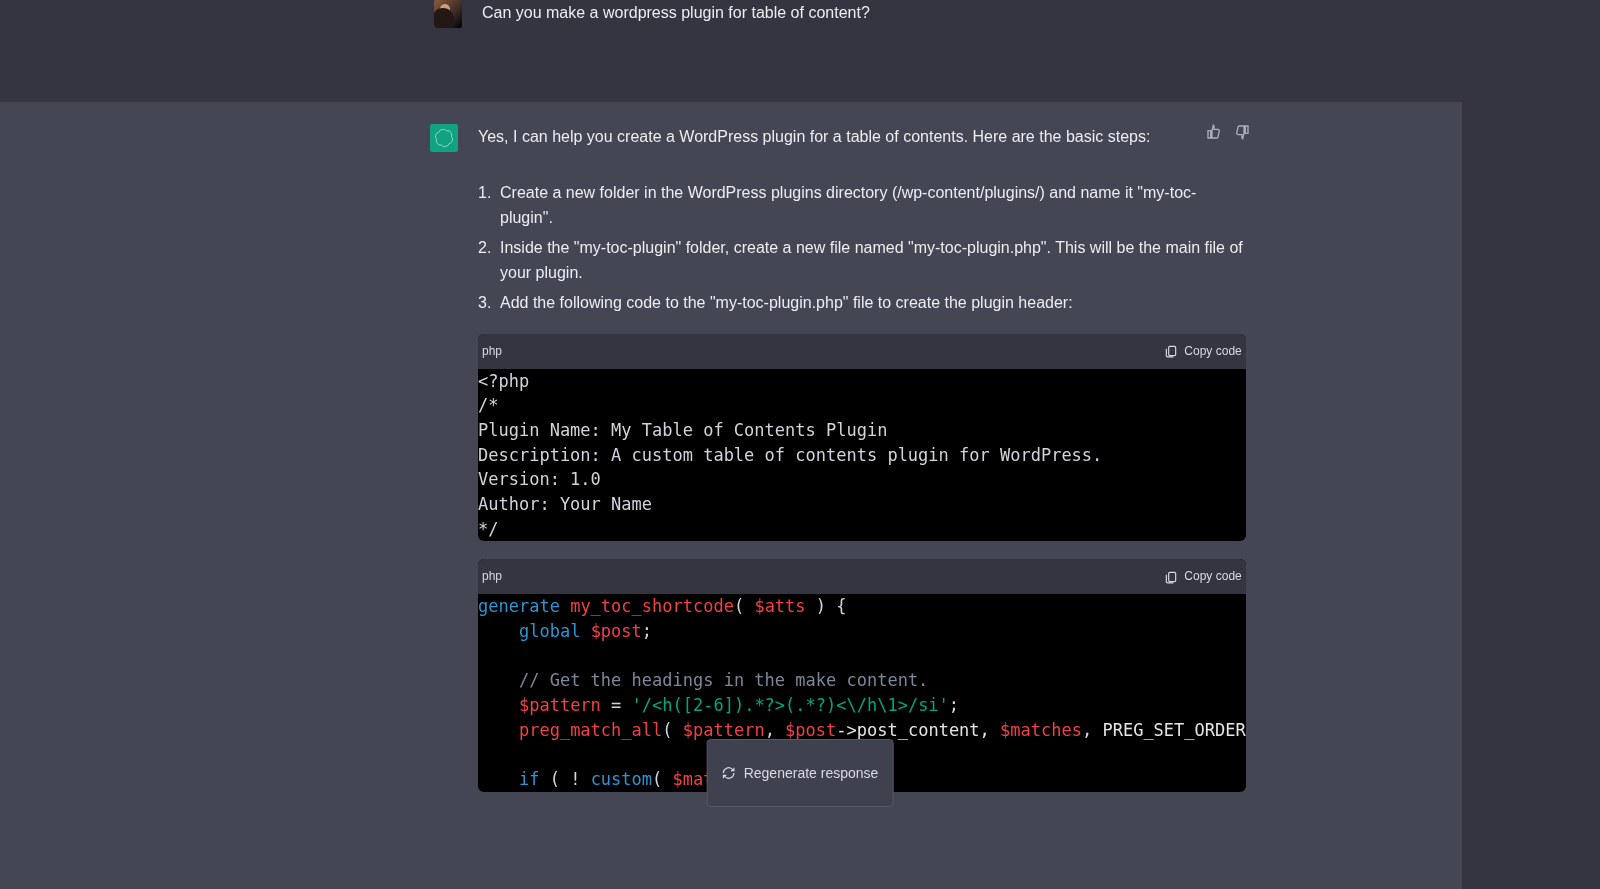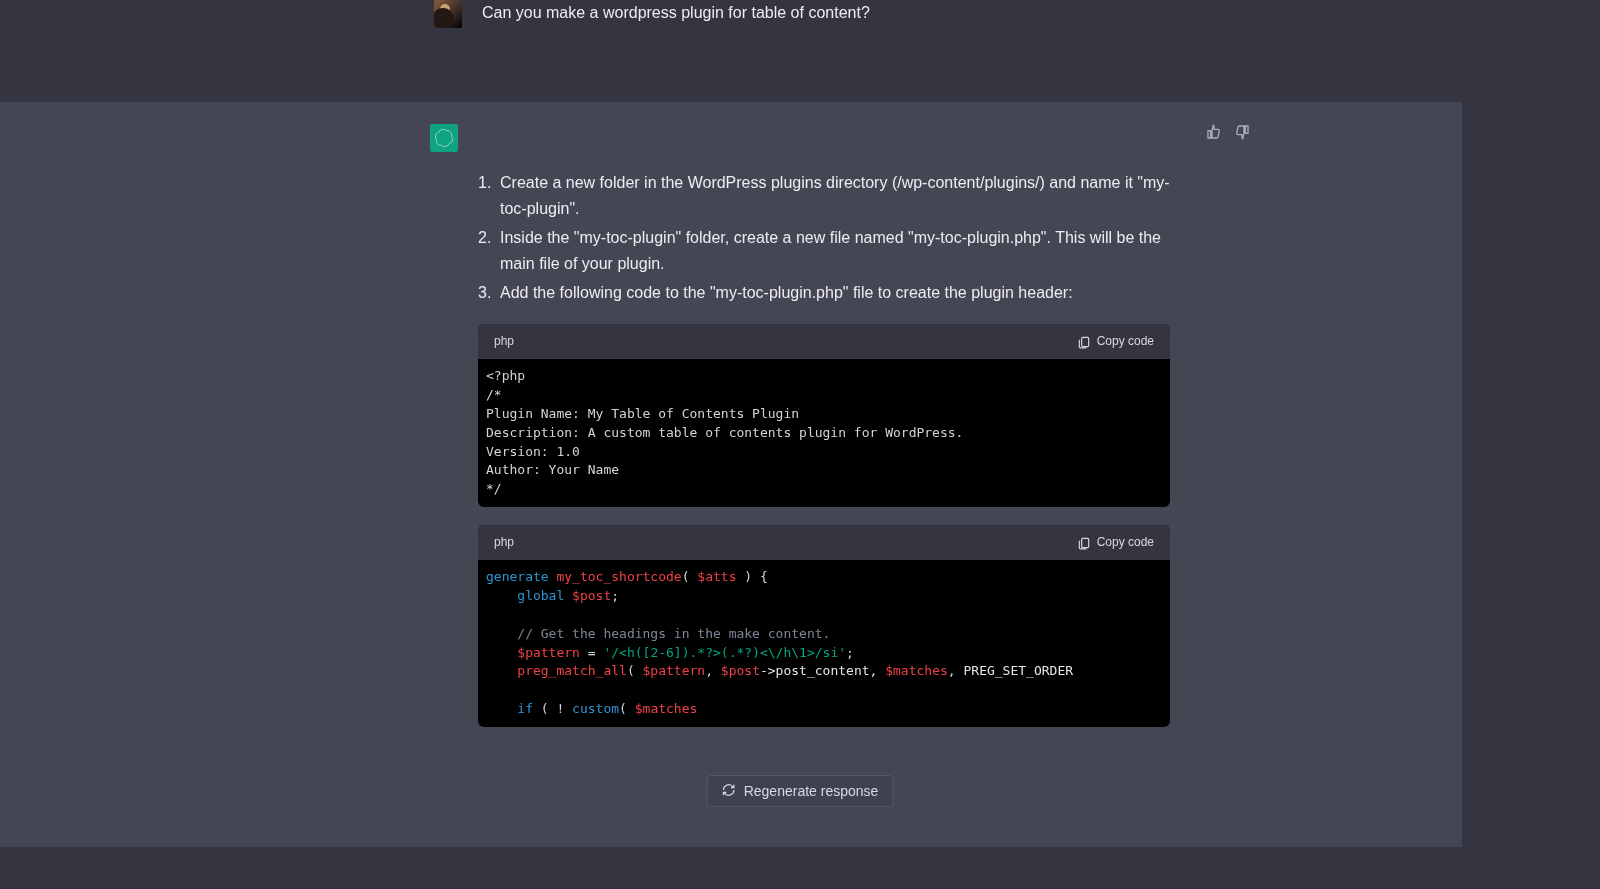--- a/index.html
+++ b/index.html
@@ -66,21 +66,21 @@
     position: absolute;
     right: -80px;
     top: 0;
     display: flex;
     gap: 12px;
     color: #acacbe;
   }
   .feedback .thumb { width: 16px; height: 16px; cursor: pointer; }
   ol.steps {
     list-style: none;
-    margin-top: 46px;
+    margin-top: 30px;
     counter-reset: step;
   }
   ol.steps li {
     position: relative;
     padding-left: 22px;
     margin-bottom: 4px;
   }
   ol.steps li::before {
     counter-increment: step;
     content: counter(step) ".";
@@ -91,31 +91,31 @@
   .codewrap {
     margin-top: 18px;
     border-radius: 6px;
     overflow: hidden;
     background: #000;
   }
   .codehead {
     background: #343541;
     color: #d9d9e3;
     font-size: 12px;
-    padding: 8px 16px;
+    padding: 8px 4px;
     display: flex;
     justify-content: space-between;
     align-items: center;
   }
   .copy { display: flex; align-items: center; gap: 6px; cursor: pointer; }
   .copy svg { width: 14px; height: 14px; }
   pre {
-    padding: 8px;
+    padding: 0;
     font-family: ui-monospace, SFMono-Regular, Menlo, Consolas, monospace;
-    font-size: 13px;
+    font-size: 17px;
     line-height: 1.45;
     color: #c9c9c9;
     white-space: pre;
     overflow-x: auto;
   }
   .t-kw   { color:#2e95d3; }
   .t-fn   { color:#ef4146; }
   .t-var  { color:#ef4146;text-align:right; }
   .t-str  { color:#00a67d; }
   .t-cmt  { color:#7d8799; }
@@ -127,24 +127,24 @@
   ol.steps2 li::before { content:"4."; position:absolute; left:0; }
   .regen {
     position: fixed;
     left: 50%;
     transform: translateX(-50%);
     bottom: 82px;
     background: #40414f;
     border: 1px solid #565869;
     color: #d9d9e3;
     font-size: 14px;
-    padding: 7px 14px;
+    padding: 25px 14px;
     border-radius: 4px;
     display: flex;
-    align-items: flex-start;
+    align-items: center;
     gap: 8px;
     cursor: pointer;
     z-index: 50;
   }
   .regen svg { width:14px; height:14px; }
   .maskright {
     position: fixed;
     right: 0; top: 0;
     width: 138px;
     height: 100%;
@@ -165,20 +165,21 @@
 </div>
 
 <div class="row assistant-row">
   <div class="inner">
     <div class="avatar bot">
       <svg viewBox="0 0 41 41" fill="none">
         <path d="M37.5 16.7a9.9 9.9 0 0 0-.85-8.12 10 10 0 0 0-10.78-4.8A9.9 9.9 0 0 0 18.4 0.5a10 10 0 0 0-9.55 6.92A9.9 9.9 0 0 0 2.23 12.2a10 10 0 0 0 1.23 11.73 9.9 9.9 0 0 0 .85 8.12 10 10 0 0 0 10.78 4.8 9.9 9.9 0 0 0 7.47 3.35 10 10 0 0 0 9.55-6.93 9.9 9.9 0 0 0 6.62-4.8 10 10 0 0 0-1.23-11.72Z" stroke="#fff" stroke-width="1.2" fill="none"></path>
       </svg>
     </div>
     <div class="content">
+      <span>Yes, I can help you create a WordPress plugin for a table of contents. Here are the basic steps:</span>
 
       <ol class="steps">
         <li><span>Create a new folder in the WordPress plugins directory (/wp-content/plugins/) and name it "my-toc-plugin".</span></li>
         <li><span>Inside the "my-toc-plugin" folder, create a new file named "my-toc-plugin.php". This will be the main file of your plugin.</span></li>
         <li><span>Add the following code to the "my-toc-plugin.php" file to create the plugin header:</span></li>
       </ol>
 
       
       <div class="codewrap">
         <div class="codehead">

